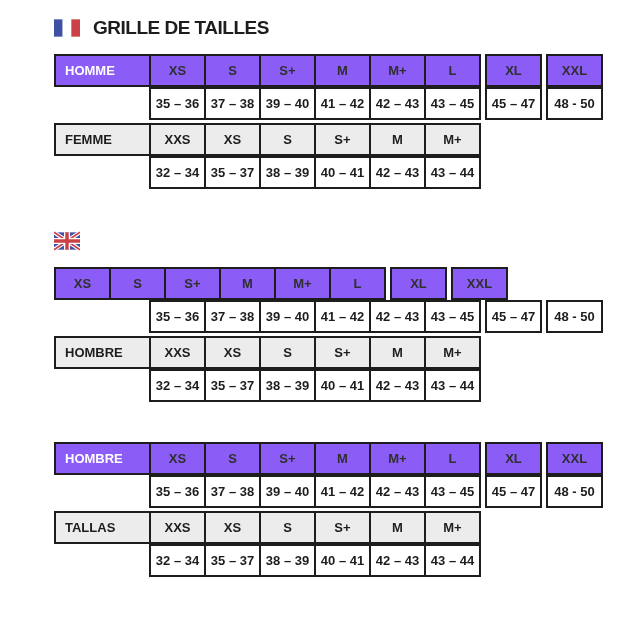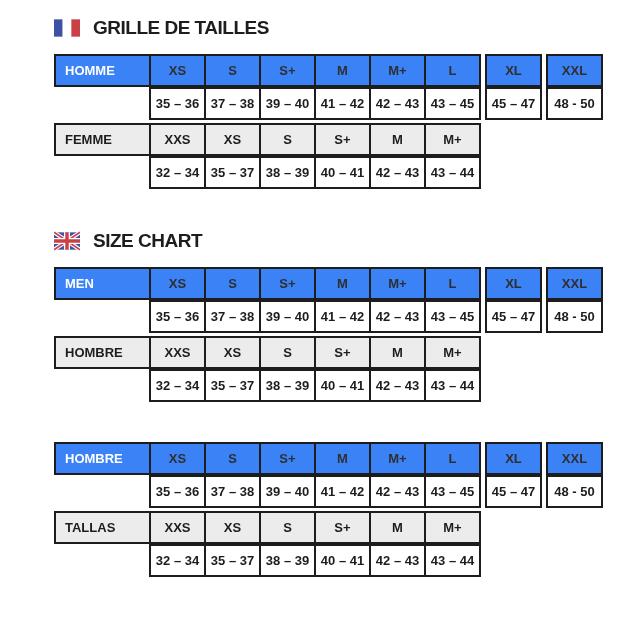--- a/index.html
+++ b/index.html
@@ -21,21 +21,21 @@
   .trow { display:flex; }
   .cell {
     height:33px; border:2px solid #1d1d1d;
     display:flex; align-items:center; justify-content:center;
     font-size:13px; font-weight:700; white-space:nowrap;
   }
   .cell + .cell { margin-left:-2px; }
   .cell.gap { margin-left:4px; }
   .label-cell { width:97px; justify-content:flex-start; padding-left:9px; }
   .size-cell, .value-cell { width:57px; }
-  .header.men .cell { background:#3b82f6; color:#2f2f2f; }
+  .header.men .cell { background:#8b5cf6; color:#2f2f2f; }
   .header.men .label-cell { color:#ffffff; }
   .header.women .cell { background:#ececec; color:#1d1d1d;text-align:right; }
   .values .cell { background:#ffffff; color:#1d1d1d;text-align:center; }
   .spacer { width:95px; flex:0 0 auto; }
   .trow.women-block { margin-top:3px; }
 </style>
 </head>
 <body>
 
 <div class="page">
@@ -99,25 +99,23 @@
     <div class="section-title">
       <span class="flag">
         <svg viewBox="0 0 60 40">
           <rect width="60" height="40" fill="#3f51a3"></rect>
           <path d="M0,0 L60,40 M60,0 L0,40" stroke="#ffffff" stroke-width="9"></path>
           <path d="M0,0 L60,40 M60,0 L0,40" stroke="#cb4046" stroke-width="4"></path>
           <path d="M30,0 V40 M0,20 H60" stroke="#ffffff" stroke-width="14"></path>
           <path d="M30,0 V40 M0,20 H60" stroke="#cb4046" stroke-width="8"></path>
         </svg>
       </span>
-      <h2 class="title-text">SIZE CHART</h2>
     </div>
     <div class="size-table">
       <div class="trow header men">
-        <div class="cell label-cell">MEN</div>
         <div class="cell size-cell">XS</div>
         <div class="cell size-cell">S</div>
         <div class="cell size-cell">S+</div>
         <div class="cell size-cell">M</div>
         <div class="cell size-cell">M+</div>
         <div class="cell size-cell">L</div>
         <div class="cell size-cell gap">XL</div>
         <div class="cell size-cell gap">XXL</div>
       </div>
       <div class="trow values">

